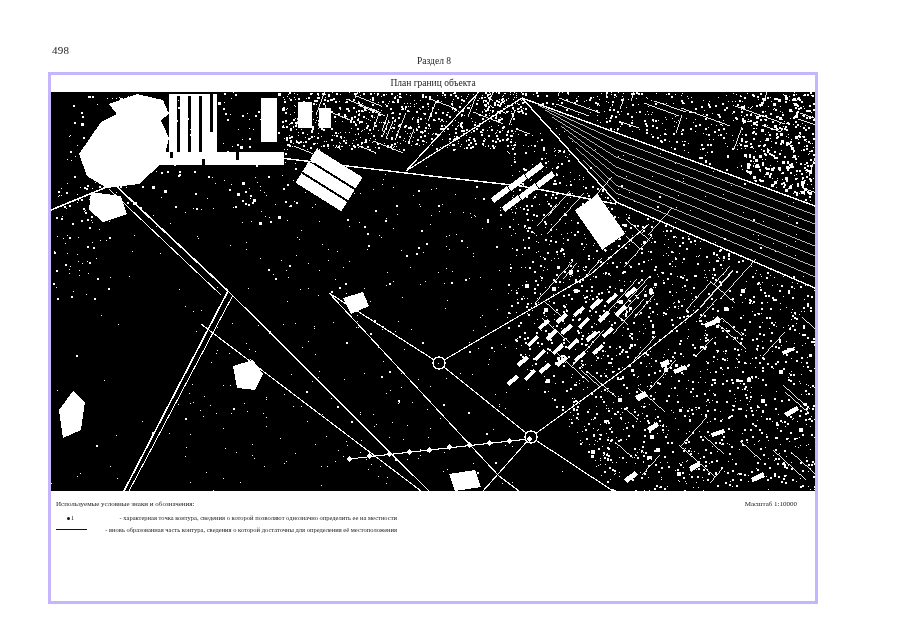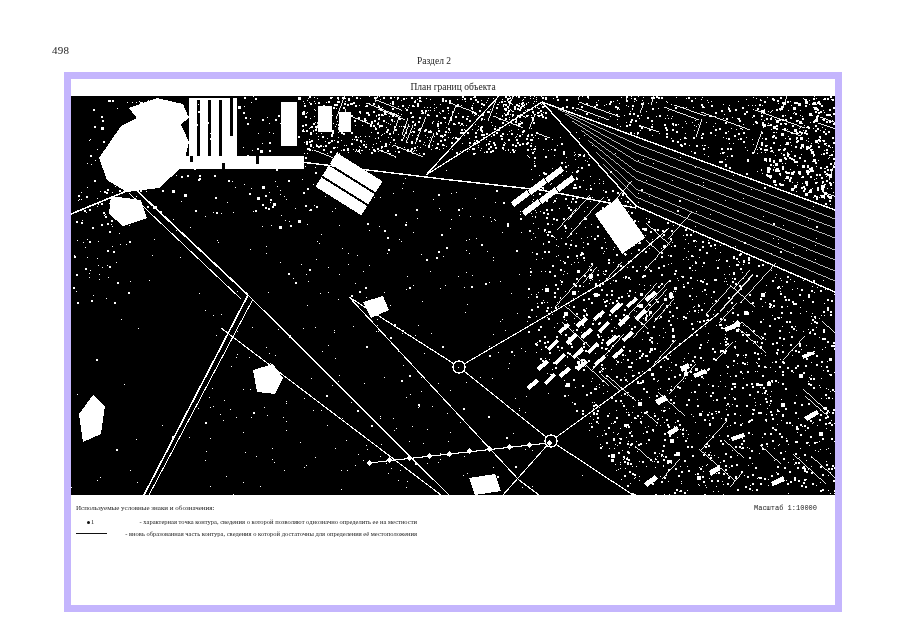--- a/index.html
+++ b/index.html
@@ -4,42 +4,42 @@
 <style>
   html,body{margin:0;padding:0;}
   body{
     width:905px;height:640px;background:#ffffff;position:relative;overflow:hidden;
     font-family:"Liberation Serif","DejaVu Serif",serif;color:#1c1c1c;
     -webkit-font-smoothing:antialiased;
   }
   .page-num{position:absolute;left:52px;top:44px;width:764px;text-align:left;font-size:11px;letter-spacing:.3px;}
   .section-title{position:absolute;left:52px;top:56px;width:764px;text-align:center;font-size:9.5px;}
   .sheet{
-    position:absolute;left:64px;top:72px;width:764px;height:526px;
-    border:7px solid #c4b5fd;background:#fff;
+    position:absolute;left:48px;top:72px;width:764px;height:526px;
+    border:3px solid #c4b5fd;background:#fff;
   }
   .sheet-title{height:17px;line-height:17px;text-align:center;font-size:9.5px;background:#fff;}
   .map-wrap{width:764px;height:399px;background:#000;overflow:hidden;}
   .map-wrap svg{display:block;}
   .legend{position:relative;height:108px;font-size:6.5px;line-height:1.45;text-align:right;}
   .legend-heading{position:absolute;left:5px;top:8px;font-size:7px;}
-  .scale-label{position:absolute;right:18px;top:8px;font-size:7px;font-family:Liberation Mono, monospace;}
+  .scale-label{position:absolute;right:18px;top:8px;font-size:7px;}
   .legend-items{position:absolute;left:5px;top:22px;width:430px;}
   .legend-item{display:flex;align-items:flex-start;margin-bottom:3px;}
   .sym-col{flex:0 0 41px;position:relative;height:9px;}
   .pt-marker{position:absolute;left:11px;top:0;font-size:6.5px;white-space:nowrap;}
   .pt-dot{display:inline-block;width:3px;height:3px;border-radius:50%;background:#111;vertical-align:middle;margin-right:1px;}
   .line-marker{position:absolute;left:0;top:4px;width:31px;height:1px;background:#111;}
   .item-text{flex:0 0 auto;width:300px;font-size:6.5px;}
 </style>
 </head>
 <body>
 
 <div class="page-num">498</div>
-<div class="section-title">Раздел 2</div>
+<div class="section-title">Раздел 8</div>
 
 <div class="sheet">
   <div class="sheet-title">План границ объекта</div>
 
   <div class="map-wrap">
     <svg id="map-svg" width="764" height="399" viewBox="0 0 764 399" shape-rendering="crispEdges">
       <rect x="0" y="0" width="764" height="399" fill="#000"></rect>
 
       <g fill="#fff">
         <polygon points="28,62 50,30 78,16 108,24 118,46 112,70 88,92 56,96 36,84"></polygon>

